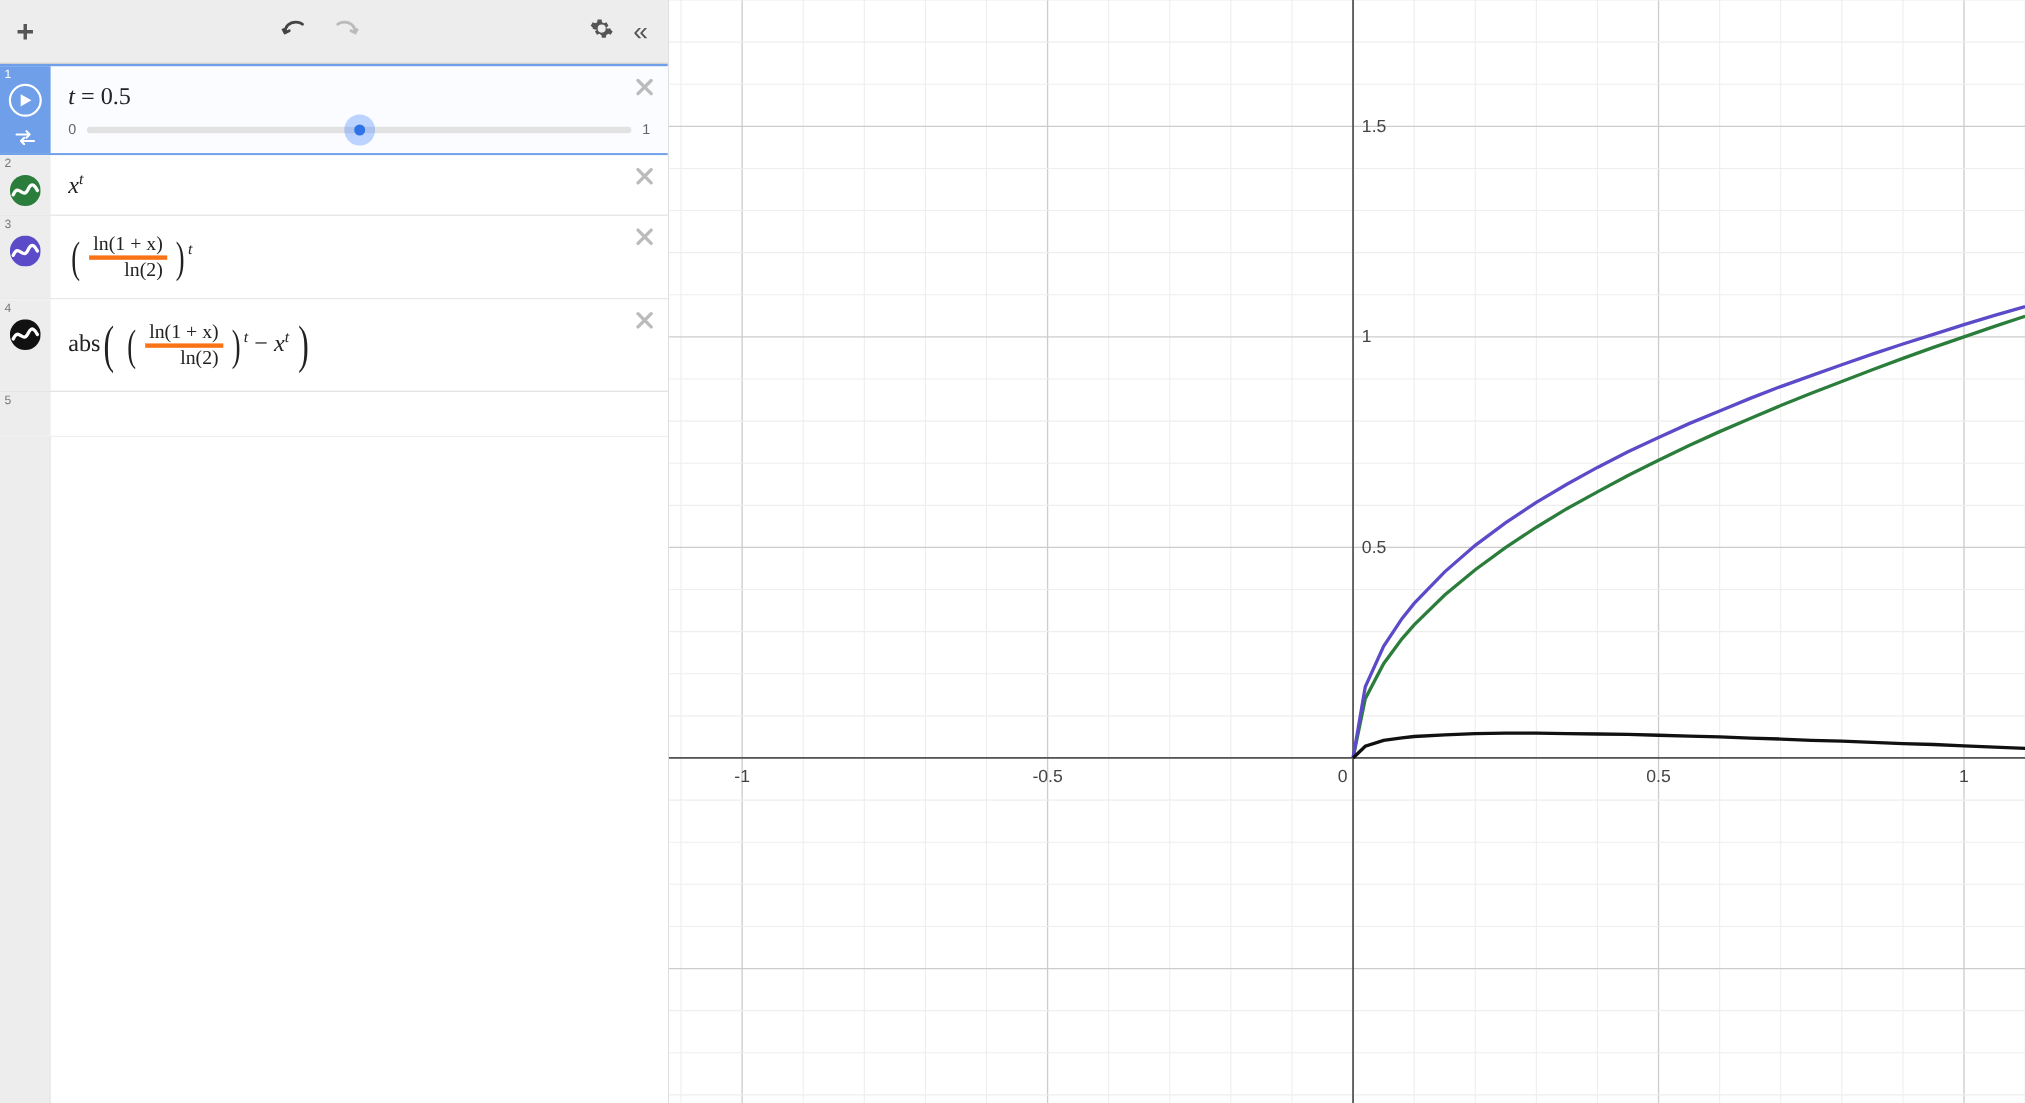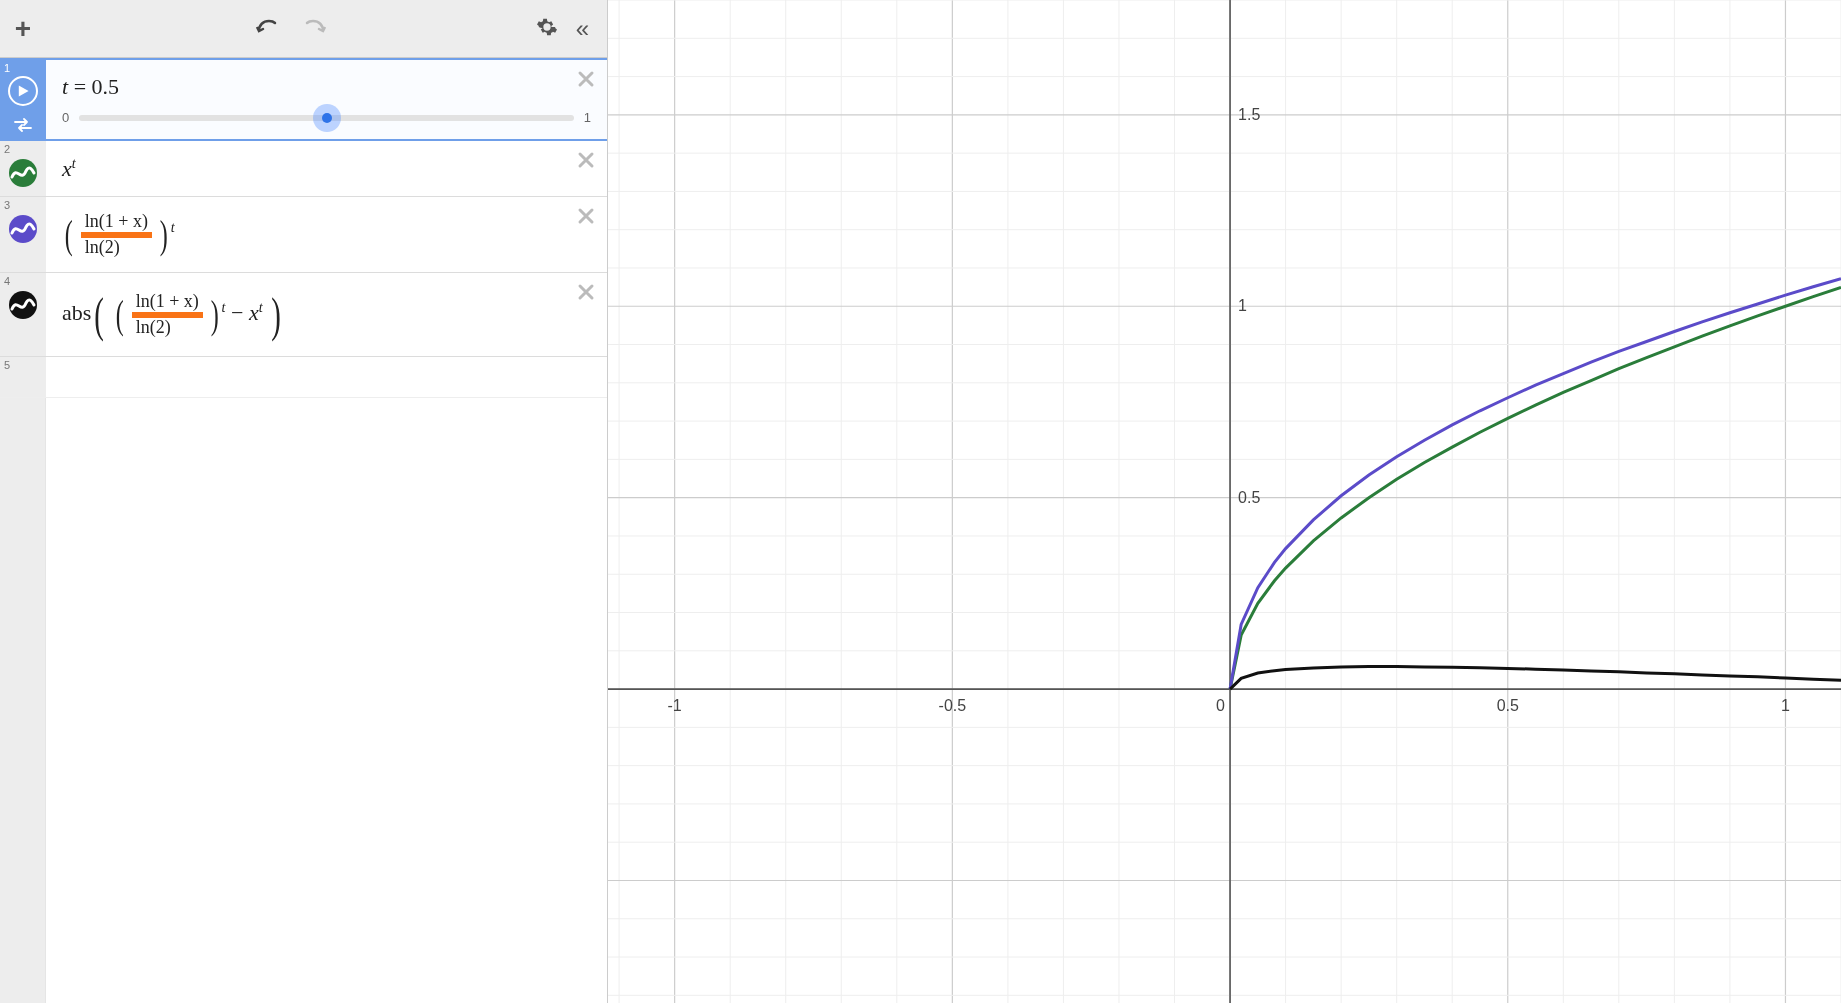--- a/index.html
+++ b/index.html
@@ -33,23 +33,23 @@
   .empty-gutter { width:46px; background:#ededed; min-height:40px; position:relative; }
   .empty-row { display:flex; border-bottom:1px solid #eee; min-height:40px; }
   .graph { flex: 1; position: relative; background: #fff; }
   svg.chart { width: 100%; height: 100%; display: block; }
   .grid-minor { stroke: #eee; stroke-width: 1; }
   .grid-major { stroke: #ccc; stroke-width: 1.2; }
   .axis { stroke: #555; stroke-width: 1.6; }
   .tick-label { font: 16px Arial; fill: #444; }
   .curve { fill: none; stroke-width: 3; }
   .math-i { font-style: italic; }
-  .frac { display:inline-block; vertical-align:middle; text-align:left; font-size:18px; line-height:1.1; }
+  .frac { display:inline-block; vertical-align:middle; text-align:right; font-size:18px; line-height:1.1; }
   .frac .num { display:block; padding:0 4px; }
-  .frac .den { display:block; border-top:6px solid #f97316; padding:0 4px; }
+  .frac .den { display:block; border-top:4px solid #f97316; padding:0 4px; }
   .bigparen { font-size:40px; vertical-align:middle; display:inline-block; transform:scaleX(0.6); }
   .sup { font-size:0.65em; vertical-align:super; font-style:italic; }
 </style>
 </head>
 <body>
 
 <div class="app">
   <div class="sidebar">
     <div class="toolbar">
       <div class="tb-left">

